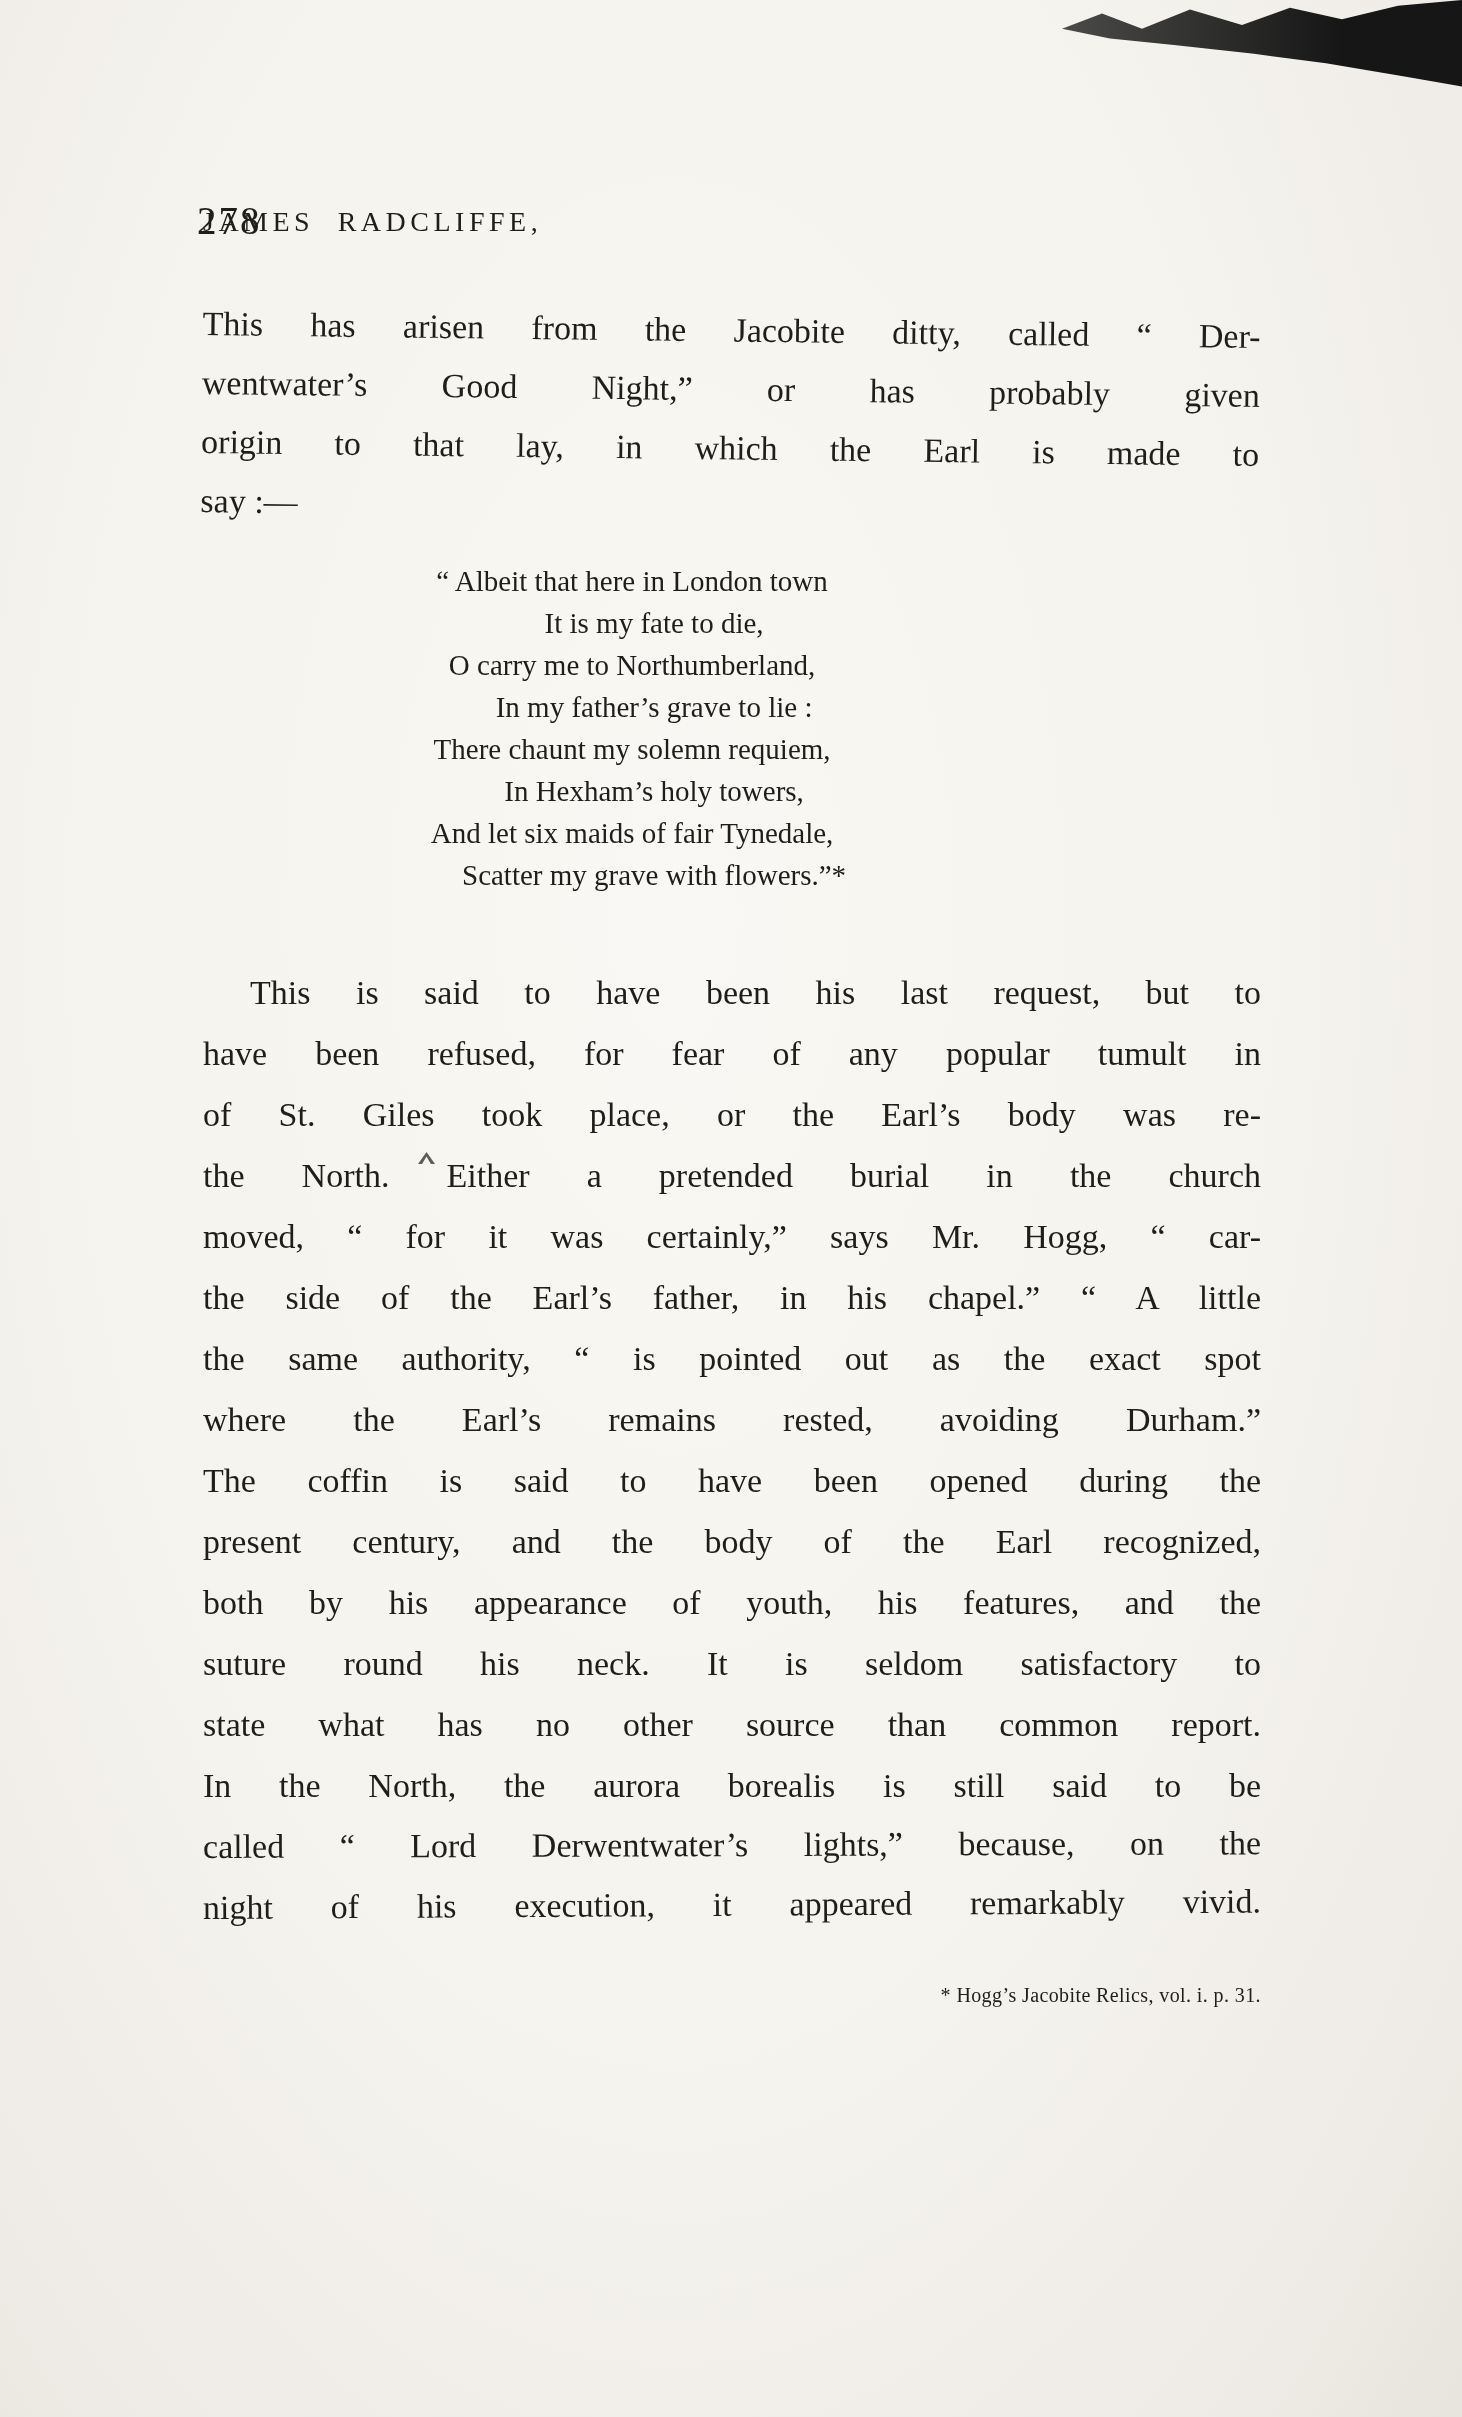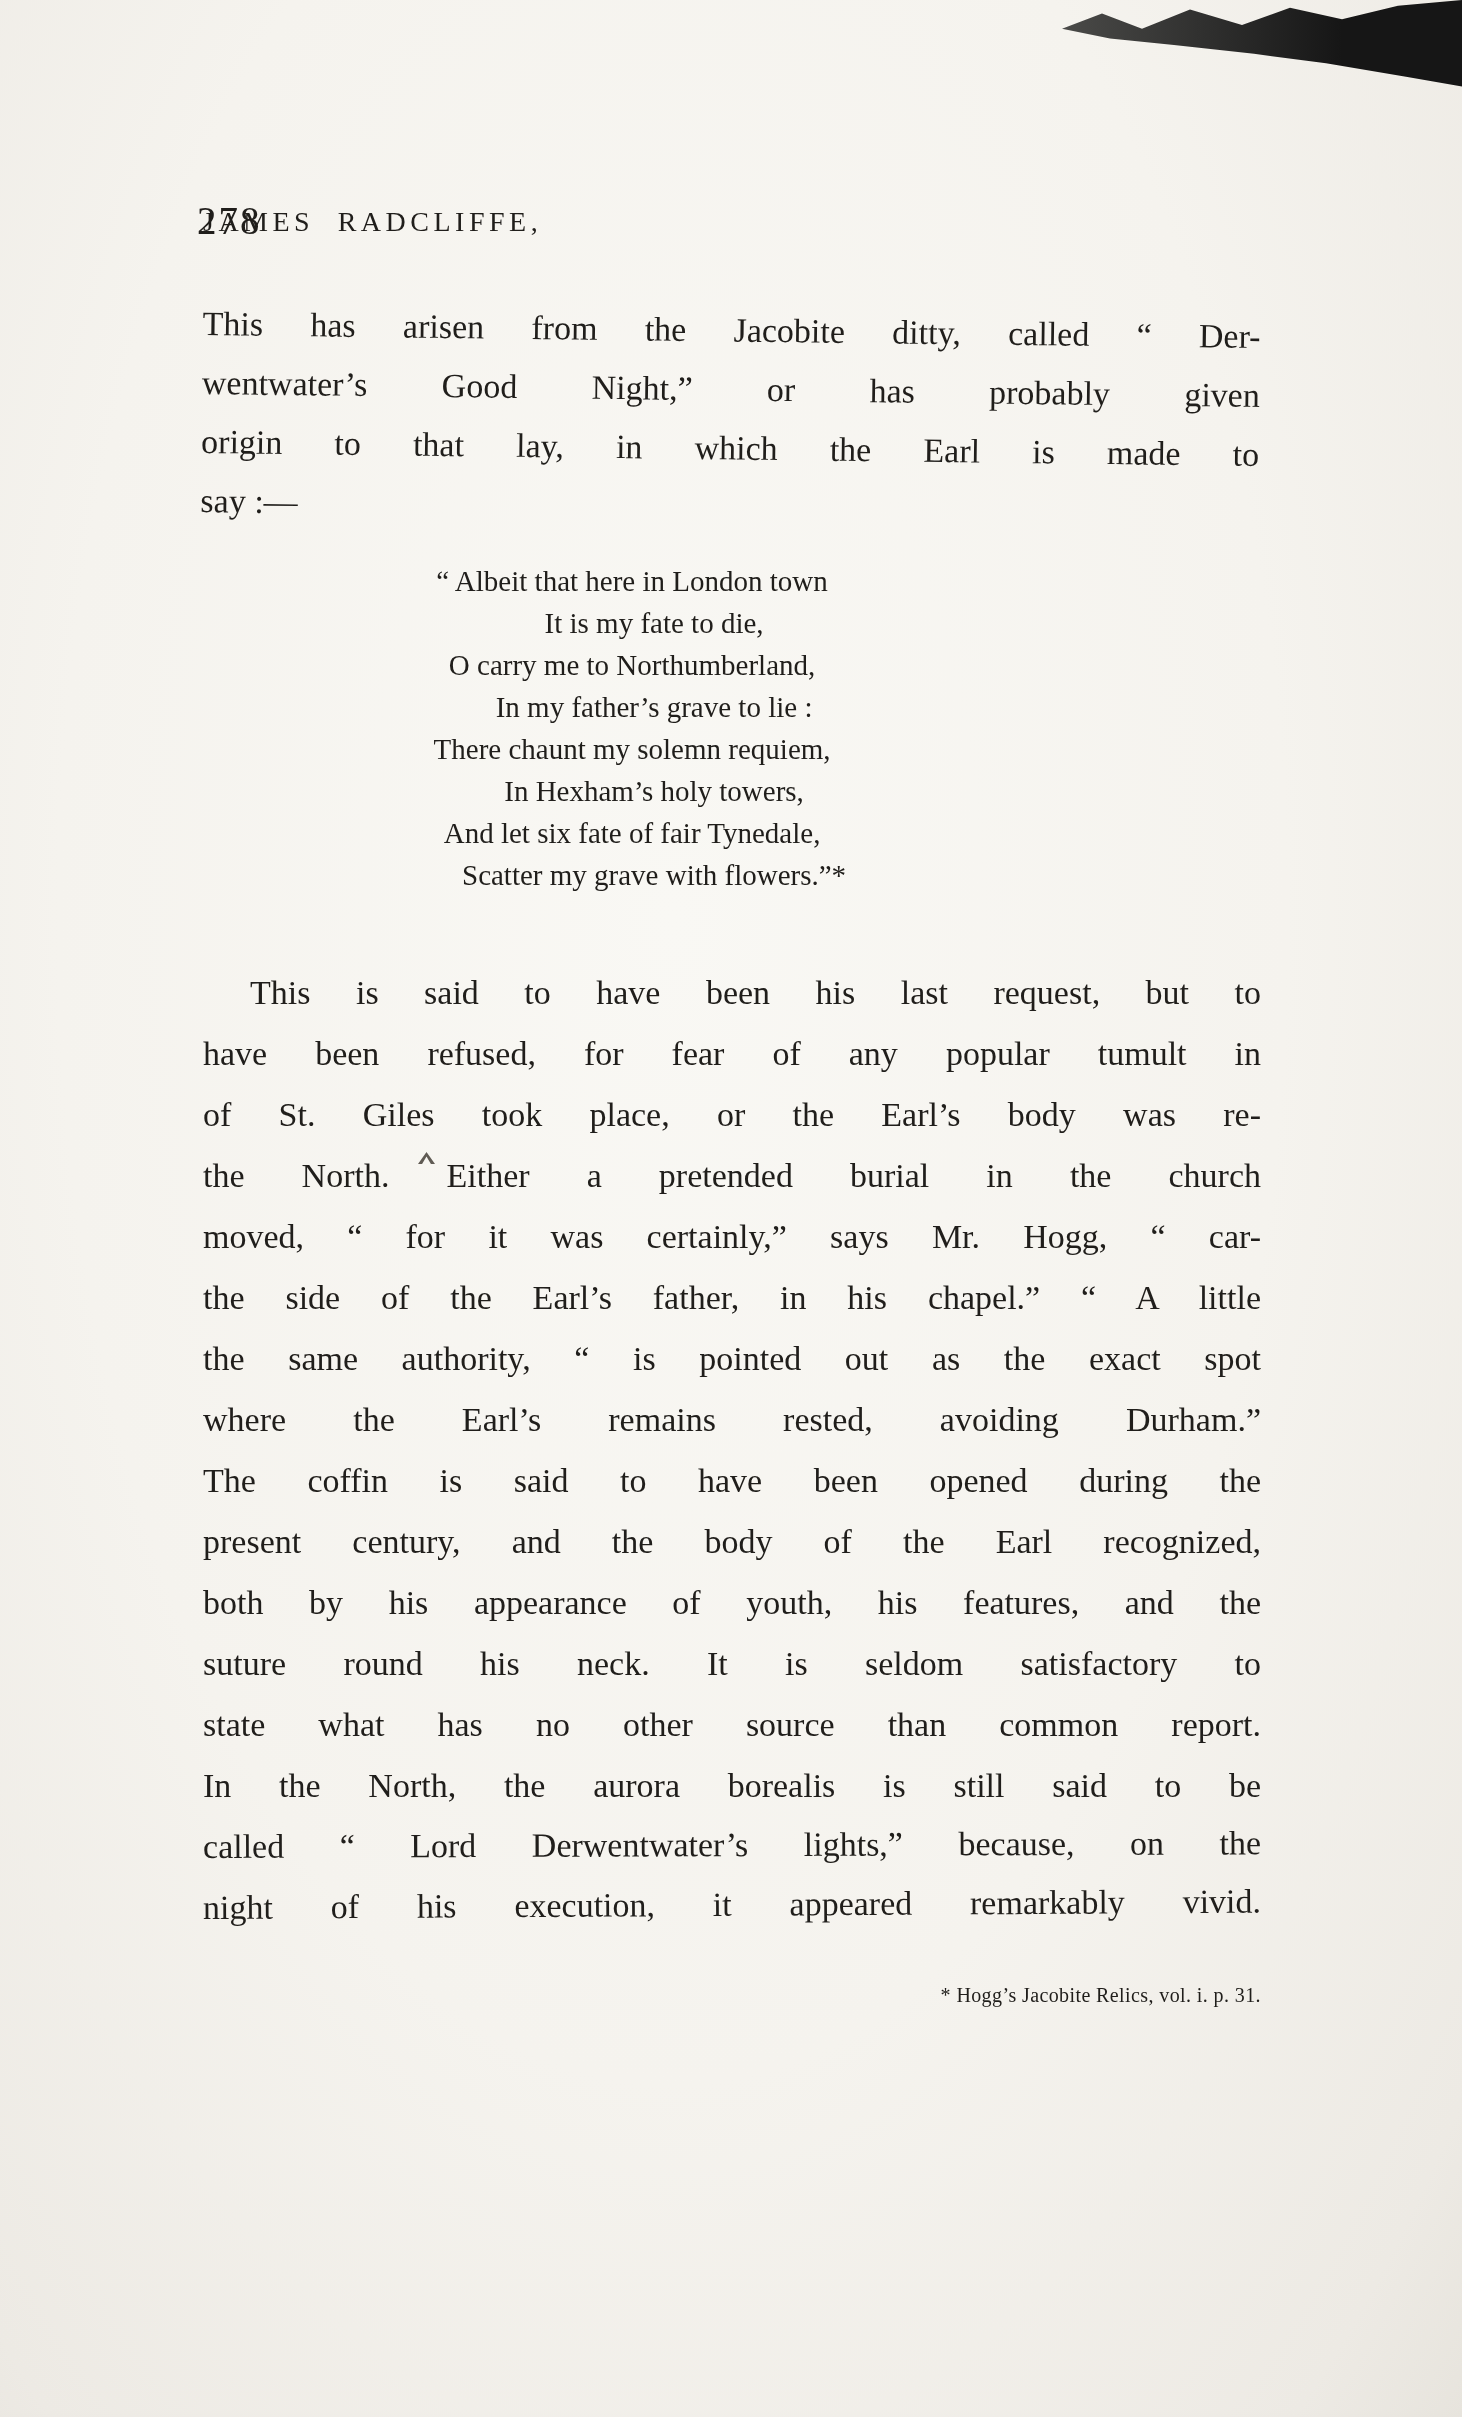--- a/index.html
+++ b/index.html
@@ -145,21 +145,21 @@
         <div class="line">say :—</div>
       </div>
 
     <div class="poem">
         <div class="line">“ Albeit that here in London town</div>
         <div class="line">It is my fate to die,</div>
         <div class="line">O carry me to Northumberland,</div>
         <div class="line">In my father’s grave to lie :</div>
         <div class="line">There chaunt my solemn requiem,</div>
         <div class="line">In Hexham’s holy towers,</div>
-        <div class="line">And let six fate of fair Tynedale,</div>
+        <div class="line">And let six maids of fair Tynedale,</div>
         <div class="line">Scatter my grave with flowers.”*</div>
       </div>
 
     <div class="para para2">
         <div class="line">This is said to have been his last request, but to</div>
         <div class="line">have been refused, for fear of any popular tumult in</div>
         <div class="line">of St. Giles took place, or the Earl’s body was re-</div>
         <div class="line">the North. Either a pretended burial in the church</div>
         <div class="line">moved, “ for it was certainly,” says Mr. Hogg, “ car-</div>
         <div class="line">the side of the Earl’s father, in his chapel.” “ A little</div>

